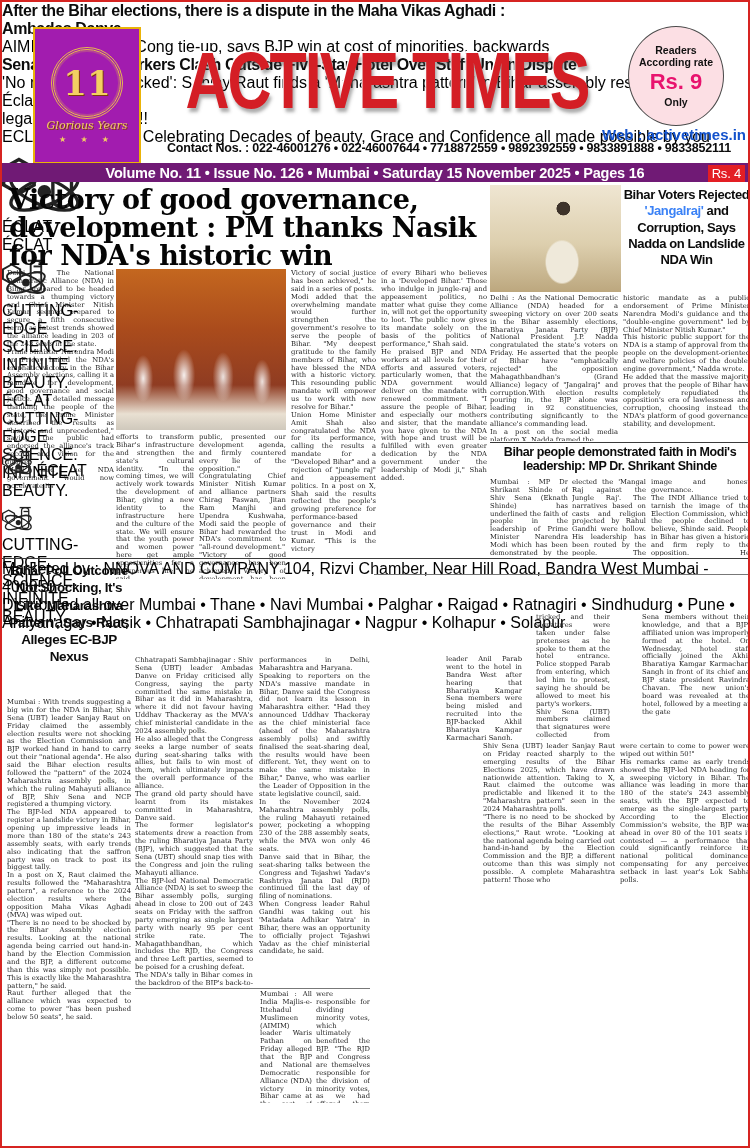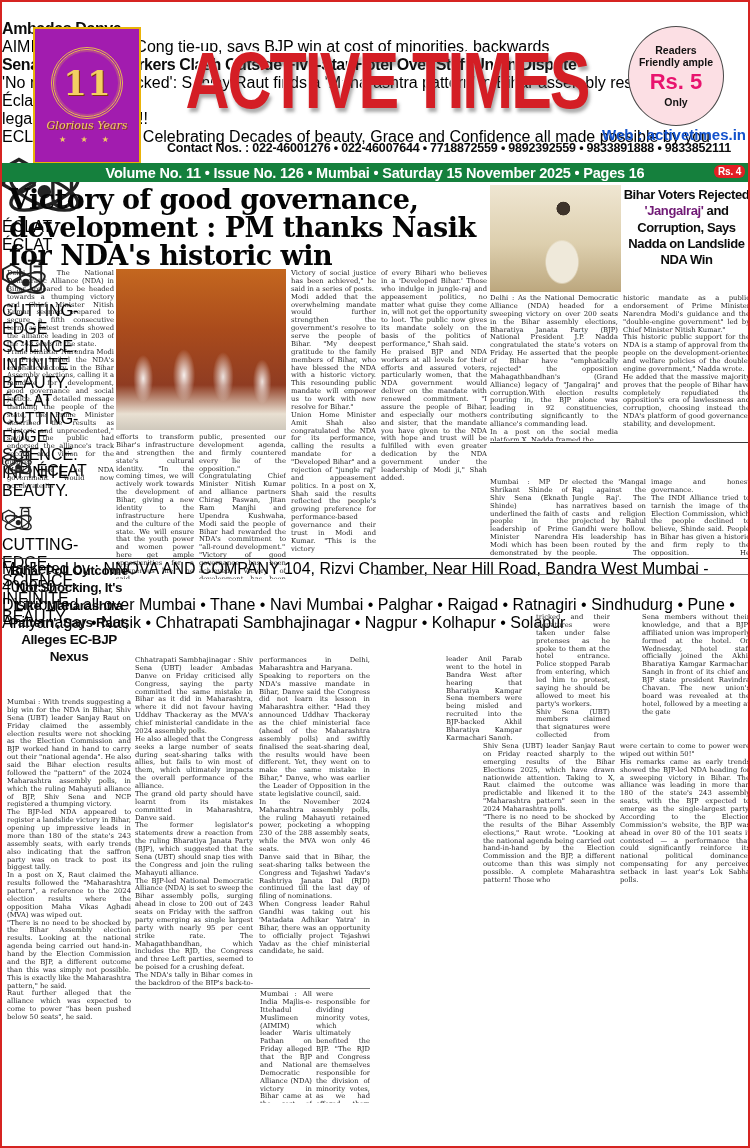--- a/index.html
+++ b/index.html
@@ -14,23 +14,23 @@
   .logo-stars{font-size:8px;color:#f3cf62;letter-spacing:6px;margin-top:3px;}
   .masthead-title{position:absolute;left:148px;top:26px;width:474px;height:104px;display:flex;align-items:center;justify-content:center;
        color:#d41e25;font-weight:bold;font-size:61px;letter-spacing:-2px;transform:scale(1,1.32);transform-origin:center;
        text-shadow:2px 3px 3px rgba(70,70,70,.45), -1px -1px 0 #fff;white-space:nowrap;}
   .badge-circle{position:absolute;left:626px;top:24px;width:94px;height:98px;border-radius:50%;background:#fcdfe4;
        border:1.5px solid #4a4a4a;display:flex;flex-direction:column;align-items:center;justify-content:center;line-height:1.15;}
   .badge-circle .s{font-size:10.5px;font-weight:bold;color:#111;}
   .badge-circle .p{font-size:22px;font-weight:bold;color:#e8136e;margin:1px 0;}
   .web-link{position:absolute;left:596px;top:124px;width:152px;text-align:center;font-size:15px;font-weight:bold;color:#1352cc;}
   .contact-line{position:absolute;left:148px;top:139px;width:598px;text-align:center;font-size:12.5px;font-weight:bold;color:#0b0b0b;letter-spacing:-0.2px;}
-  .volume-bar{position:absolute;left:0;top:161px;width:746px;height:19px;background:#15803d;color:#fff;
+  .volume-bar{position:absolute;left:0;top:161px;width:746px;height:19px;background:#701a75;color:#fff;
        display:flex;align-items:center;justify-content:center;font-weight:bold;font-size:14.5px;letter-spacing:-0.2px;}
-  .price-tag{position:absolute;right:3px;top:2px;background:#e31e24;color:#fff;font-size:10px;font-weight:bold;padding:1px 4px;border-radius:6px;}
+  .price-tag{position:absolute;right:3px;top:2px;background:#e31e24;color:#fff;font-size:13px;font-weight:normal;padding:1px 4px;}
   
   .col{position:absolute;font-family:"DejaVu Serif",serif;font-size:6.8px;line-height:1.16;color:#1d1d1d;
        text-align:justify;white-space:pre-line;overflow:hidden;}
   .hcond{font-weight:bold;letter-spacing:-0.4px;color:#0c0c0c;}
   .photo{position:absolute;overflow:hidden;}
   .hr{position:absolute;height:1px;background:#3a3a3a;}
   
   .lead-headline{position:absolute;left:7px;top:184px;width:478px;font-family:"DejaVu Serif",serif;font-weight:bold;
        font-size:27px;line-height:1.03;letter-spacing:-0.5px;color:#050505;}
   .lead-photo{left:114px;top:267px;width:170px;height:161px;
@@ -102,22 +102,22 @@
   <div class="logo-box">
     <div class="wreath">
       <span class="num">11</span>
     </div>
     <div class="logo-tag">Glorious Years</div>
     <div class="logo-stars">★ ★ ★</div>
   </div>
   <div class="masthead-title">ACTIVE TIMES</div>
   <div class="badge-circle">
     <span class="s">Readers</span>
-    <span class="s">Friendly ample</span>
-    <span class="p">Rs. 5</span>
+    <span class="s">According rate</span>
+    <span class="p">Rs. 9</span>
     <span class="s">Only</span>
   </div>
   <div class="web-link">Web : activetimes.in</div>
   <div class="contact-line">Contact Nos. : 022-46001276 • 022-46007644 • 7718872559 • 9892392559 • 9833891888 • 9833852111</div>
   <div class="volume-bar">
     <span>Volume  No.  11  •  Issue  No. 126  •  Mumbai  •  Saturday 15 November 2025  •  Pages  16</span>
     <span class="price-tag">Rs. 4</span>
   </div>
 
   <div class="lead-headline hcond">Victory of good governance, development : PM thanks Nasik for NDA's historic win</div>
@@ -131,46 +131,47 @@
 Congratulating Chief Minister Nitish Kumar and alliance partners Chirag Paswan, Jitan Ram Manjhi and Upendra Kushwaha, Modi said the people of Bihar had rewarded the NDA's commitment to "all-round development."
 "Victory of good governance has been achieved. Victory of development has been achieved. Victory of the spirit of public welfare has been achieved.</div>
   <div class="col" style="left:289px;top:268px;width:85px;height:308px;">Victory of social justice has been achieved," he said in a series of posts.
 Modi added that the overwhelming mandate would further strengthen the government's resolve to serve the people of Bihar. "My deepest gratitude to the family members of Bihar, who have blessed the NDA with a historic victory. This resounding public mandate will empower us to work with new resolve for Bihar."
 Union Home Minister Amit Shah also congratulated the NDA for its performance, calling the results a mandate for a "Developed Bihar" and a rejection of "jungle raj" and appeasement politics. In a post on X, Shah said the results reflected the people's growing preference for performance-based governance and their trust in Modi and Kumar. "This is the victory</div>
   <div class="col" style="left:379px;top:268px;width:106px;height:308px;">of every Bihari who believes in a 'Developed Bihar.' Those who indulge in jungle-raj and appeasement politics, no matter what guise they come in, will not get the opportunity to loot. The public now gives its mandate solely on the basis of the politics of performance," Shah said.
 He praised BJP and NDA workers at all levels for their efforts and assured voters, particularly women, that the NDA government would deliver on the mandate with renewed commitment. "I assure the people of Bihar, and especially our mothers and sister, that the mandate you have given to the NDA with hope and trust will be fulfilled with even greater dedication by the NDA government under the leadership of Modi ji," Shah added.</div>
 
   <div class="photo nadda-photo"></div>
   <div class="nadda-headline hcond">
-    <span>Bihar Voters Rejected </span><span style="color:#701a75;">'Jangalraj'</span><span> and Corruption, Says Nadda on Landslide NDA Win</span>
+    <span>Bihar Voters Rejected </span><span style="color:#3b82f6;">'Jangalraj'</span><span> and Corruption, Says Nadda on Landslide NDA Win</span>
   </div>
   <div class="col" style="left:488px;top:293px;width:128px;height:146px;">Delhi : As the National Democratic Alliance (NDA) headed for a sweeping victory on over 200 seats in the Bihar assembly elections, Bharatiya Janata Party (BJP) National President J.P. Nadda congratulated the state's voters on Friday. He asserted that the people of Bihar have "emphatically rejected" the opposition Mahagathbandhan's (Grand Alliance) legacy of "Jangalraj" and corruption.With election results pouring in, the BJP alone was leading in 92 constituencies, contributing significantly to the alliance's commanding lead.
 In a post on the social media platform X, Nadda framed the</div>
   <div class="col" style="left:621px;top:293px;width:127px;height:146px;">historic mandate as a public endorsement of Prime Minister Narendra Modi's guidance and the "double-engine government" led by Chief Minister Nitish Kumar."
 This historic public support for the NDA is a stamp of approval from the people on the development-oriented and welfare policies of the double-engine government," Nadda wrote.
 He added that the massive majority proves that the people of Bihar have completely repudiated the opposition's era of lawlessness and corruption, choosing instead the NDA's platform of good governance, stability, and development.</div>
   <div class="hr" style="left:488px;top:440px;width:260px;"></div>
 
+  <div class="shinde-headline hcond">Bihar people demonstrated faith in Modi's leadership: MP Dr. Shrikant Shinde</div>
   <div class="col" style="left:488px;top:477px;width:78px;height:77px;">Mumbai : MP Dr Shrikant Shinde of Shiv Sena (Eknath Shinde) has underlined the faith of people in the leadership of Prime Minister Narendra Modi which has been demonstrated by the people in Bihar.
 Welcoming the people's verdict, Dr Shinde said that they</div>
   <div class="col" style="left:570px;top:477px;width:74px;height:77px;">elected the 'Mangal Raj against the Jungle Raj'. The narratives based on casts and religion projected by Rahul Gandhi were hollow. His leadership has been routed by the people. The backward classes, women, youth and farmers supported NDA, and selected Nitish Kumar's clean</div>
   <div class="col" style="left:649px;top:477px;width:99px;height:77px;">image and honest governance.
 The INDI Alliance tried to tarnish the image of the Election Commission, which the people declined to believe, Shinde said. People in Bihar has given a historic and firm reply to the opposition. He congratulated the people of Bihar.</div>
   <div class="hr" style="left:0;top:556px;width:746px;"></div>
 
   <div class="raut-headline hcond">Bihar Poll Outcome Not Shocking, It's Like 'Maharashtra Pattern', Says Raut; Alleges EC-BJP Nexus</div>
   <div class="col" style="left:5px;top:697px;width:124px;height:402px;">Mumbai : With trends suggesting a big win for the NDA in Bihar, Shiv Sena (UBT) leader Sanjay Raut on Friday claimed the assembly election results were not shocking as the Election Commission and BJP worked hand in hand to carry out their "national agenda". He also said the Bihar election results followed the "pattern" of the 2024 Maharashtra assembly polls, in which the ruling Mahayuti alliance of BJP, Shiv Sena and NCP registered a thumping victory.
 The BJP-led NDA appeared to register a landslide victory in Bihar, opening up impressive leads in more than 180 of the state's 243 assembly seats, with early trends also indicating that the saffron party was on track to post its biggest tally.
 In a post on X, Raut claimed the results followed the "Maharashtra pattern", a reference to the 2024 election results where the opposition Maha Vikas Aghadi (MVA) was wiped out.
 "There is no need to be shocked by the Bihar Assembly election results. Looking at the national agenda being carried out hand-in-hand by the Election Commission and the BJP, a different outcome than this was simply not possible. This is exactly like the Maharashtra pattern," he said.
 Raut further alleged that the alliance which was expected to come to power "has been pushed below 50 seats", he said.</div>
 
   <div class="photo danve-photo"></div>
   <div class="danve-headline hcond">
-    <br>
+    <span>After the Bihar elections, there is a dispute in the Maha Vikas Aghadi :</span><br>
     <span class="danve-byline">Ambadas Danve</span>
   </div>
   <div class="col" style="left:133px;top:655px;width:118px;height:328px;">Chhatrapati Sambhajinagar : Shiv Sena (UBT) leader Ambadas Danve on Friday criticised ally Congress, saying the party committed the same mistake in Bihar as it did in Maharashtra, where it did not favour having Uddhav Thackeray as the MVA's chief ministerial candidate in the 2024 assembly polls.
 He also alleged that the Congress seeks a large number of seats during seat-sharing talks with allies, but fails to win most of them, which ultimately impacts the overall performance of the alliance.
 The grand old party should have learnt from its mistakes committed in Maharashtra, Danve said.
 The former legislator's statements drew a reaction from the ruling Bharatiya Janata Party (BJP), which suggested that the Sena (UBT) should snap ties with the Congress and join the ruling Mahayuti alliance.
 The BJP-led National Democratic Alliance (NDA) is set to sweep the Bihar assembly polls, surging ahead in close to 200 out of 243 seats on Friday with the saffron party emerging as single largest party with nearly 95 per cent strike rate. The Mahagathbandhan, which includes the RJD, the Congress and three Left parties, seemed to be poised for a crushing defeat.
 The NDA's tally in Bihar comes in the backdrop of the BJP's back-to-back stupendous</div>
   <div class="col" style="left:257px;top:655px;width:111px;height:328px;">performances in Delhi, Maharashtra and Haryana.
 Speaking to reporters on the NDA's massive mandate in Bihar, Danve said the Congress did not learn its lesson in Maharashtra either. "Had they announced Uddhav Thackeray as the chief ministerial face (ahead of the Maharashtra assembly polls) and swiftly finalised the seat-sharing deal, the results would have been different. Yet, they went on to make the same mistake in Bihar," Danve, who was earlier the Leader of Opposition in the state legislative council, said.

